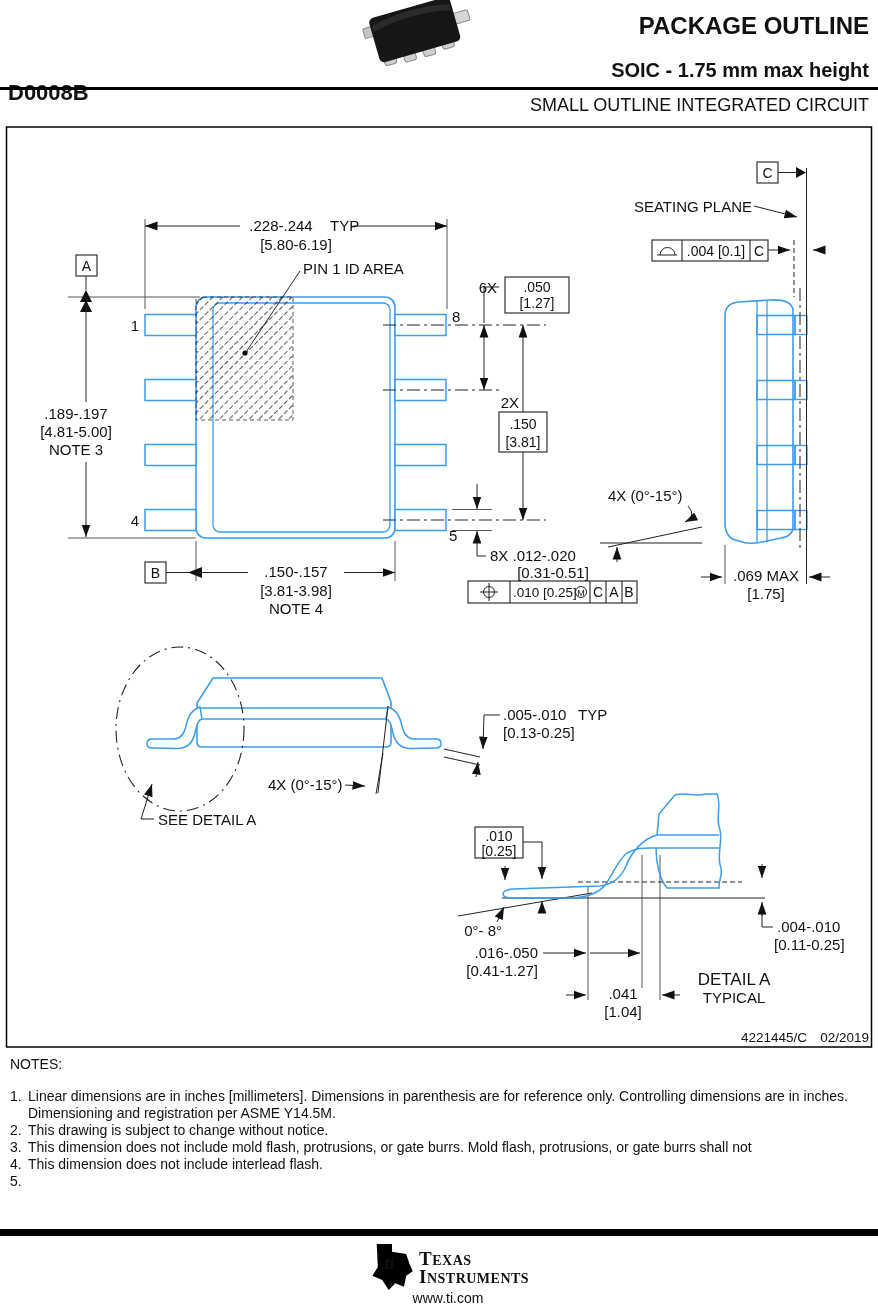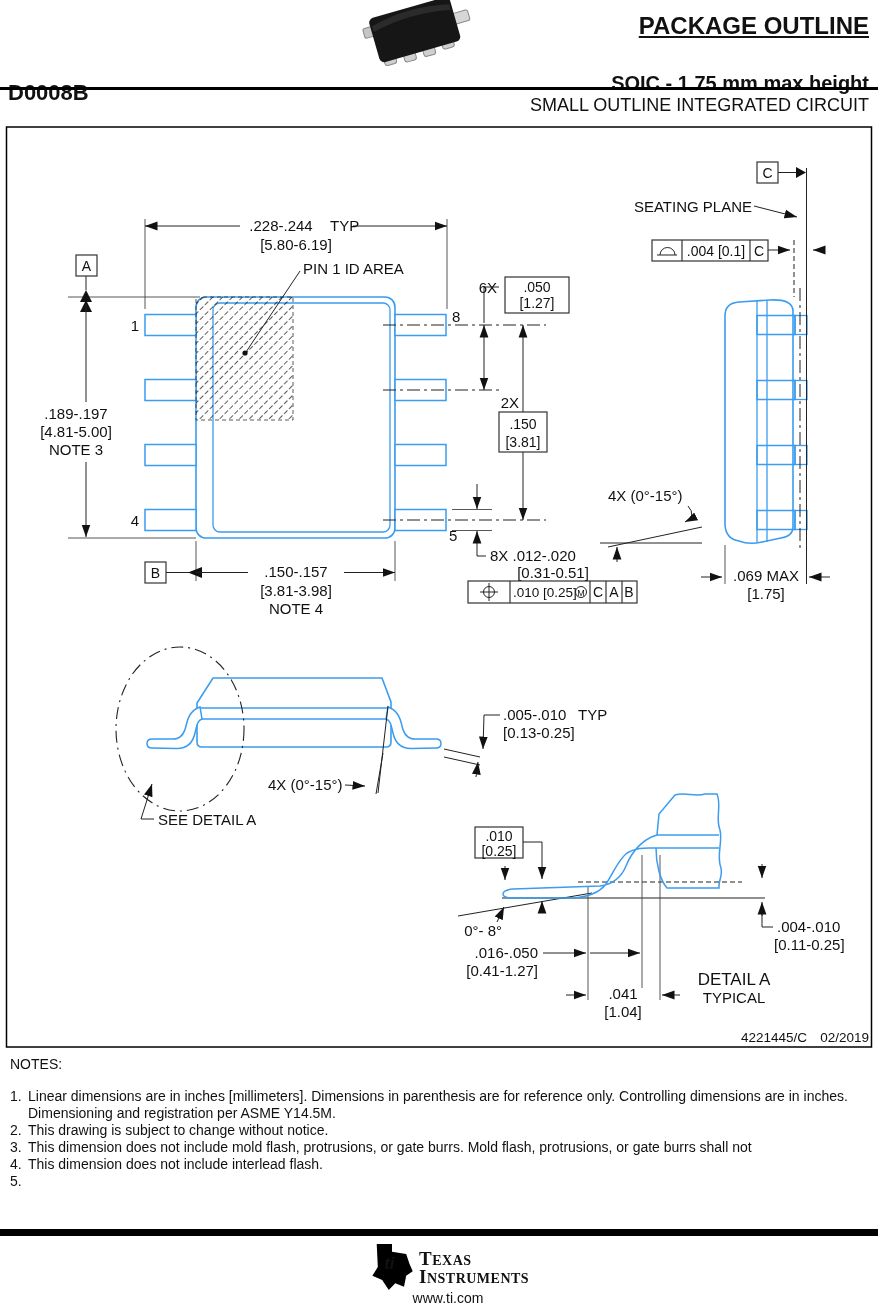--- a/index.html
+++ b/index.html
@@ -1,22 +1,22 @@
 <!DOCTYPE html>
 <html><head>
 <meta charset="utf-8">
 <style>
   html,body{margin:0;padding:0;background:#fff;}
   body{width:878px;height:1306px;position:relative;overflow:hidden;
        font-family:"Liberation Sans",sans-serif;color:#111;}
   .abs{position:absolute;}
   
   #part-number{left:8px;top:56px;font-size:22px;font-weight:bold;margin-top:24px;}
-  #doc-title{right:9px;top:12px;font-size:24px;font-weight:bold;text-decoration:underline;}
-  #doc-subtitle{right:9px;top:72px;font-size:20px;font-weight:bold;}
+  #doc-title{right:9px;top:12px;font-size:24px;font-weight:bold;}
+  #doc-subtitle{right:9px;top:59px;font-size:20px;font-weight:bold;}
   #header-rule{left:0;top:87px;width:878px;height:3px;background:#000;}
   #doc-category{right:9px;top:95px;font-size:18px;margin-left:11px;}
   
   #drawing{left:0;top:0;}
   svg text{font-family:"Liberation Sans",sans-serif;font-size:15px;fill:#111;}
   svg text.t14{font-size:14px;} svg text.t13{font-size:13.5px;}
   svg text.t17{font-size:17px;} svg text.t9{font-size:9px;}
   .blu{stroke:#3b9cf0;fill:none;}
   .blw{stroke:#3b9cf0;fill:#fff;}
   .b16{stroke-width:1.6;} .b13{stroke-width:1.3;} .b15{stroke-width:1.5;}

